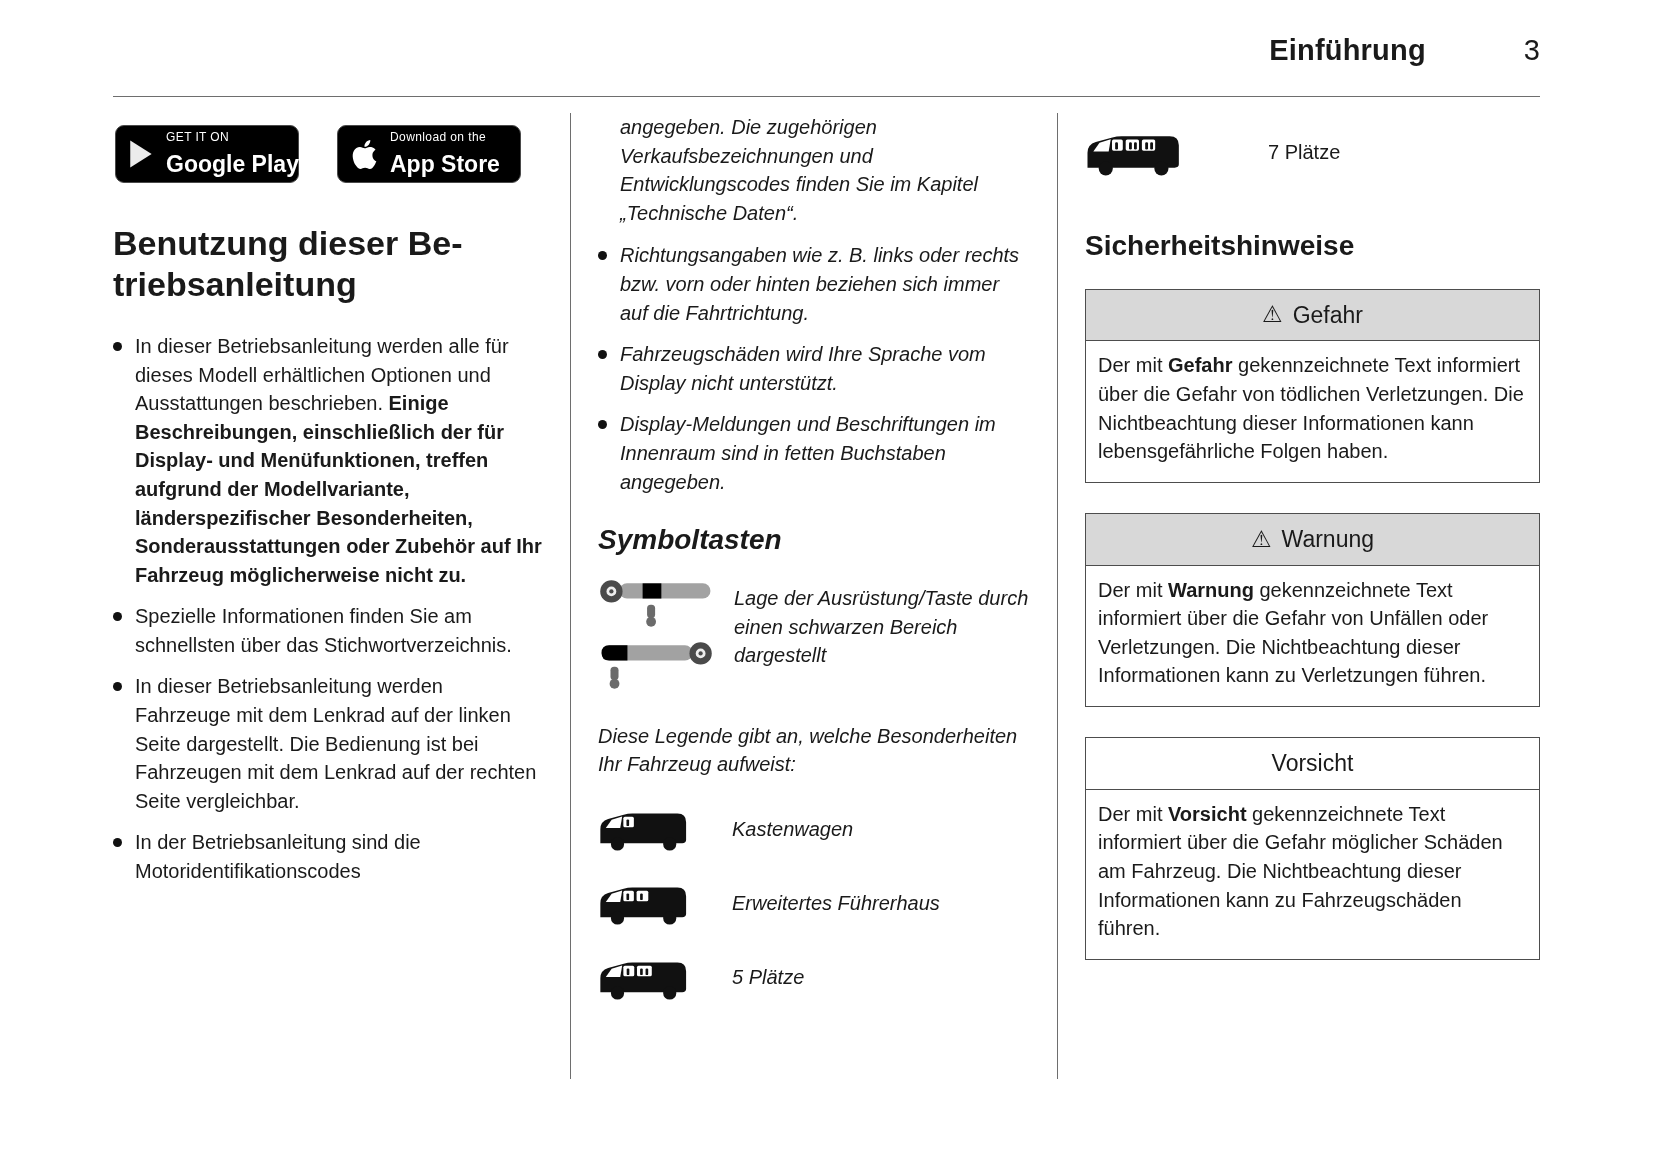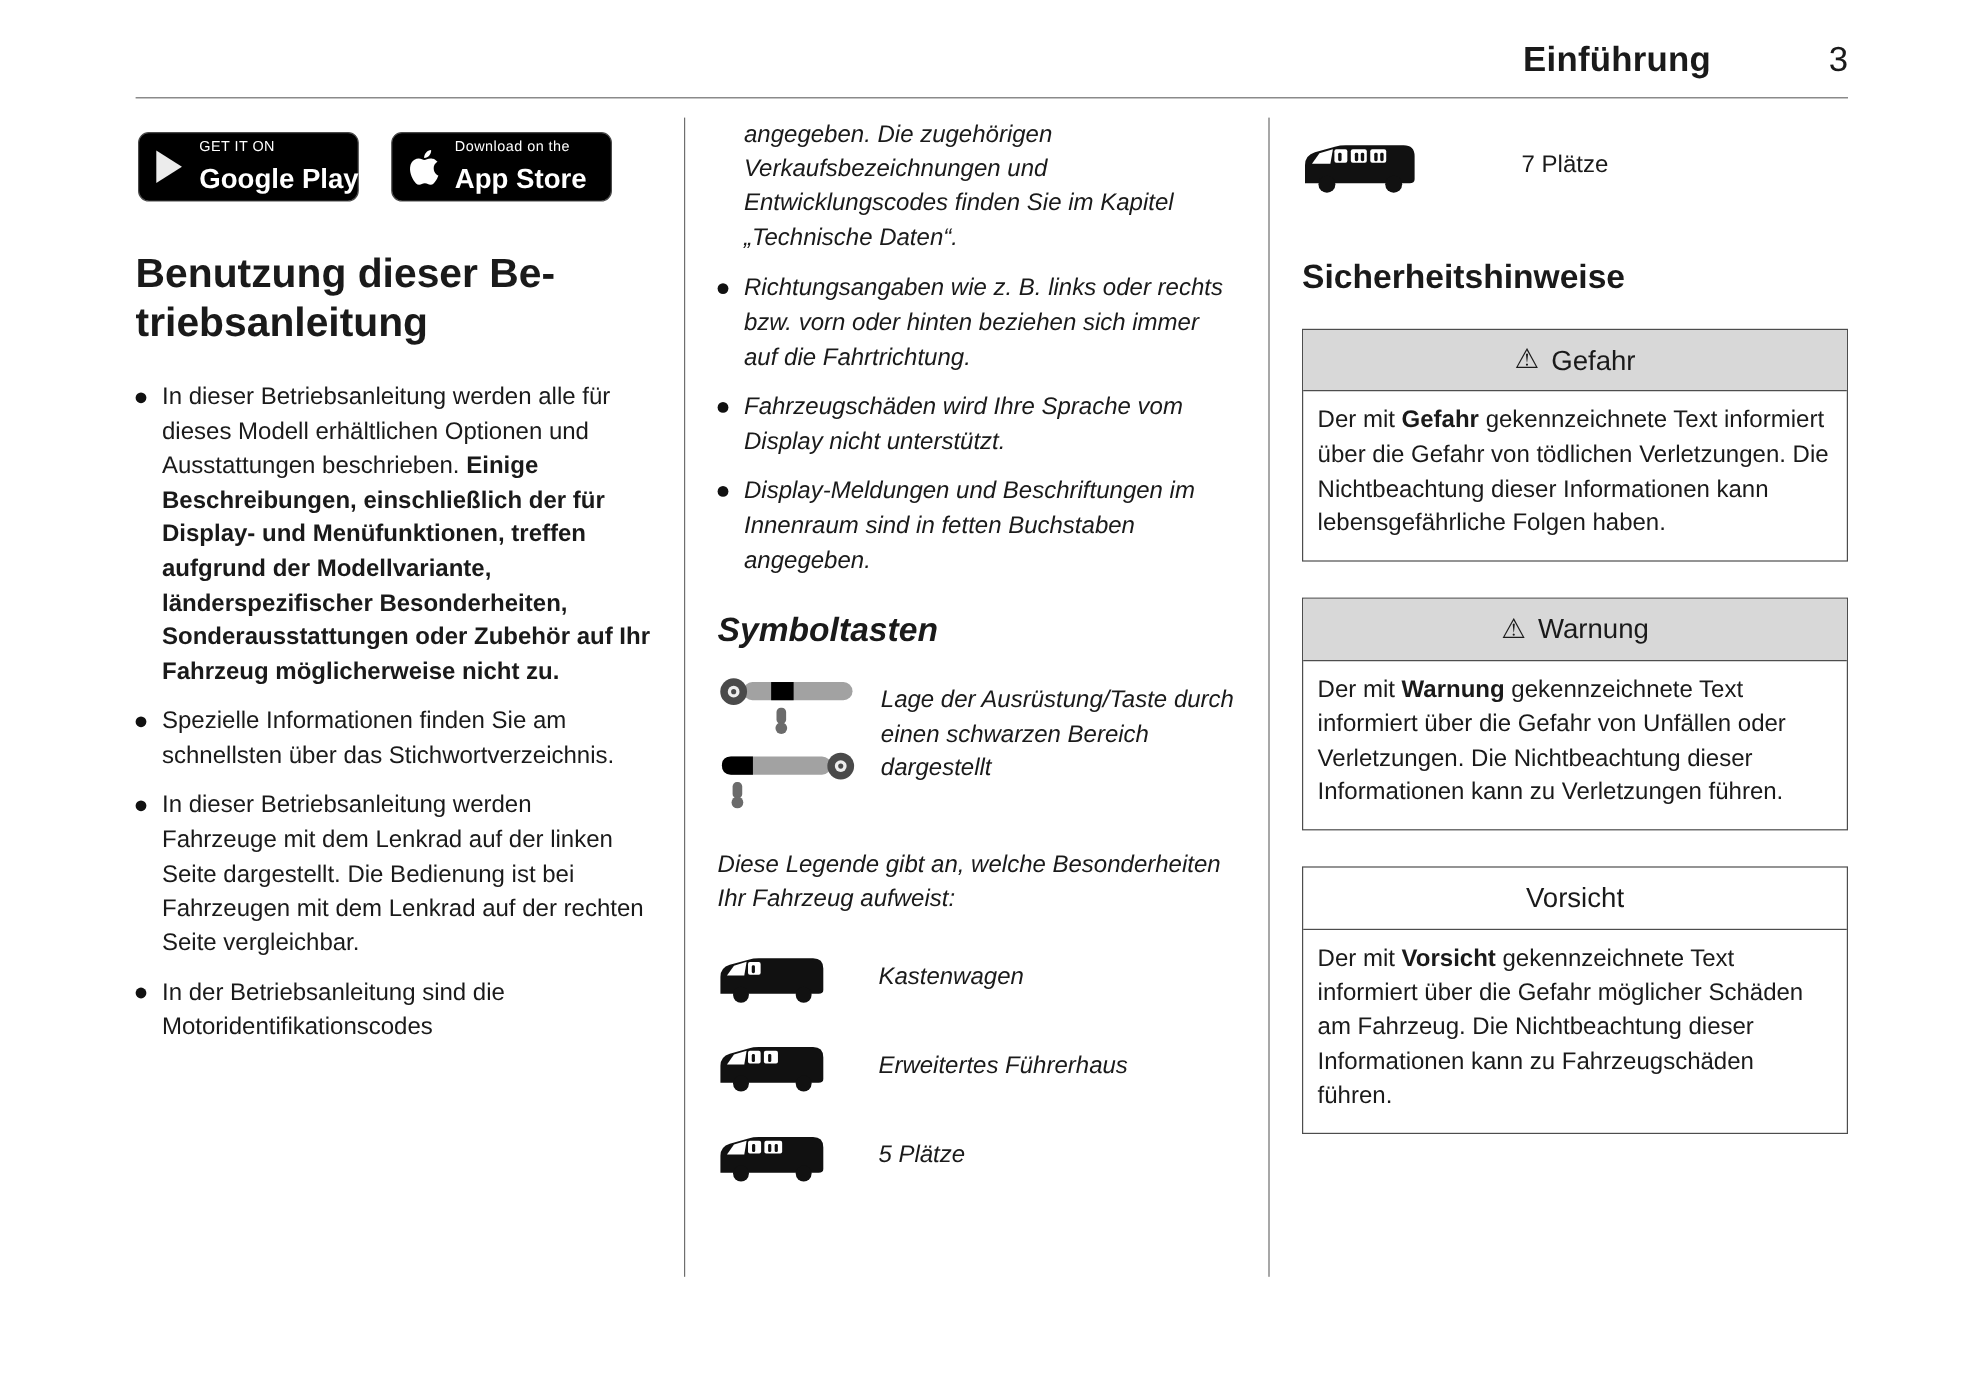--- a/index.html
+++ b/index.html
@@ -5,32 +5,32 @@
   * { margin:0; padding:0; box-sizing:border-box; }
   html,body { background:#ffffff; }
   .page {
     width:1653px; height:1165px; background:#fff; overflow:hidden;
     font-family:"Liberation Sans", sans-serif; color:#1a1a1a;
     padding:34px 113px 0 113px;
   }
   
   .header {
     display:flex; justify-content:flex-end; align-items:baseline;
-    padding-bottom:14px; border-bottom:1px solid #6e6e6e;
+    padding-bottom:29px; border-bottom:1px solid #6e6e6e;
   }
   .chapter { font-size:29px; font-weight:bold; letter-spacing:.2px; }
   .pagenum { font-size:29px; margin-left:98px; }
   
   .columns { display:flex; margin-top:16px; height:966px; }
   .col { height:100%; }
   .col-1 { width:457px; padding-right:27px; }
   .col-2 { width:487px; padding:0 27px; border-left:1px solid #6e6e6e;font-style:italic; }
   .col-3 { width:483px; padding-left:27px; border-left:1px solid #6e6e6e; }
   
-  .badges { display:flex; gap:27px; margin:12px 0 40px 2px; }
+  .badges { display:flex; gap:38px; margin:12px 0 40px 2px; }
   .badge {
     width:184px; height:58px; background:#000; border:1px solid #4a4a4a;
     border-radius:9px; color:#fff; display:flex; align-items:center;
     padding:0 12px; gap:11px; cursor:pointer;
   }
   .badge-icon { flex:none; display:flex; align-items:center; }
   .badge-text { display:flex; flex-direction:column; line-height:1.1; }
   .badge-tagline { font-size:12px; letter-spacing:.4px; }
   .badge-store { font-size:23px; font-weight:bold; margin-top:8px; white-space:nowrap; }
   

